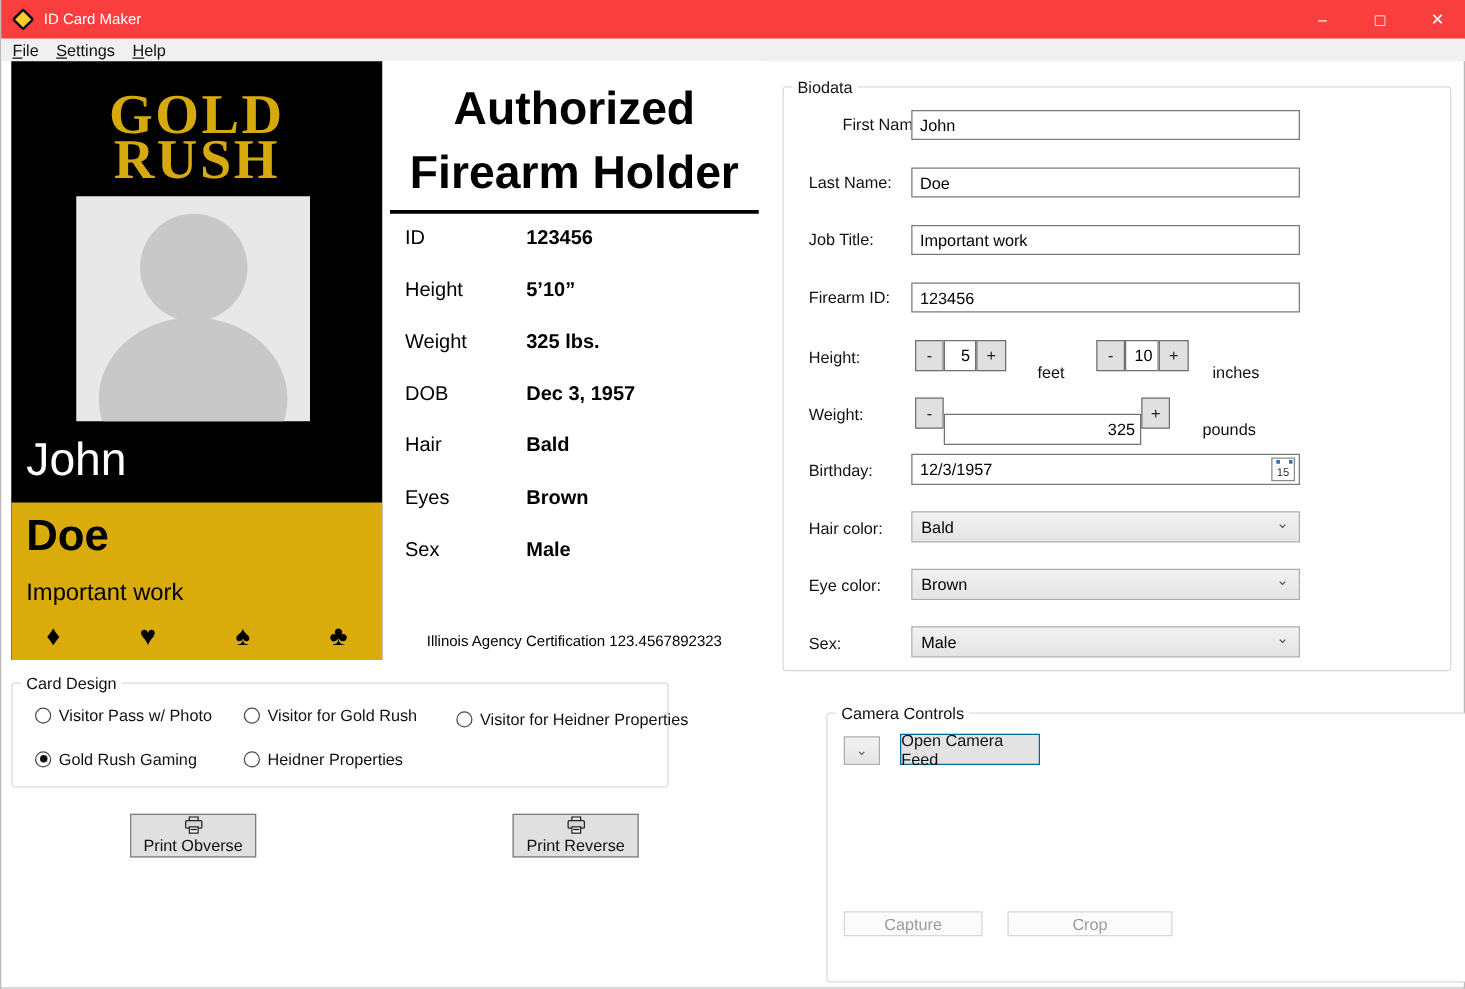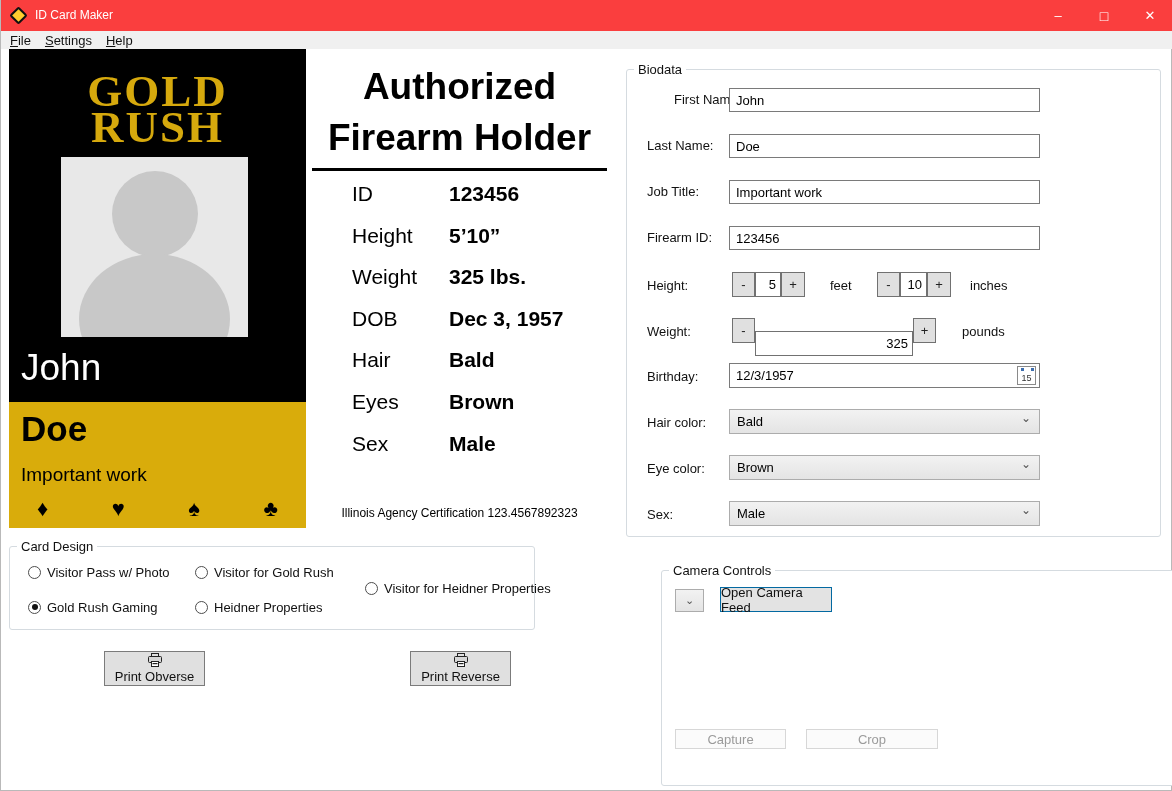--- a/index.html
+++ b/index.html
@@ -31,38 +31,38 @@
   .cf-first { position:absolute; left:12px; top:297px; color:#fff; font-size:37px; font-weight:400; line-height:44px; }
   .gold-block { position:absolute; left:0; top:353px; width:297px; height:126px; background:#D9AC0B; }
   .cf-last { position:absolute; left:12px; top:5px; color:#000; font-size:35px; font-weight:bold; line-height:44px; }
   .cf-job { position:absolute; left:12px; top:61px; color:#000; font-size:19px; line-height:24px; }
   .suits { position:absolute; left:0; top:94px; width:100%; display:flex; justify-content:space-between; padding:0 28px; font-size:22px; color:#000; line-height:26px; }
 
   
   .card-back { position:absolute; left:305px; top:49px; width:307px; height:479px; background:#fff; }
   .back-title { position:absolute; left:6px; top:12px; width:295px; text-align:center; font-size:37px; font-weight:bold; line-height:51px; color:#000; border-bottom:3px solid #000; padding-bottom:5px; }
   .back-rows { position:absolute; left:0; top:129px; width:100%; }
-  .brow { height:41.6px; position:relative; font-size:21px; color:#000;margin-left:28px; }
+  .brow { height:41.6px; position:relative; font-size:16px; color:#000; }
   .brow .blabel { position:absolute; left:18px; top:4px; font-weight:400; }
   .brow .bval { position:absolute; left:115px; top:4px; font-weight:bold; }
   .cert { position:absolute; left:0; top:457px; width:100%; text-align:center; font-size:12px; color:#000; }
 
   
   .groupbox { position:absolute; border:1px solid #D5DBE0; border-radius:3px; background:#fff; }
   .legend { position:absolute; top:-8px; left:7px; background:#fff; padding:0 4px; font-size:13px; color:#111; }
   .gb-biodata { left:625px; top:69px; width:535px; height:468px; }
   .gb-design { left:8px; top:546px; width:526px; height:84px; }
   .gb-camera { left:660px; top:570px; width:535px; height:216px; }
 
   
   .fld-label { position:absolute; left:20px; font-size:13px; color:#111; }
   .txt { position:absolute; left:102px; width:311px; height:24px; border:1px solid #7A7A7A; background:#fff; font-family:inherit; font-size:13px; padding:0 6px; color:#000; }
   .stp-btn { position:absolute; height:25px; background:#E0E0E0; border:1px solid #717171; font-size:13px; color:#222; display:flex; align-items:center; justify-content:center; }
   .stp-val { position:absolute; height:25px; border:1px solid #717171; background:#fff; font-family:inherit; font-size:13px; text-align:right; padding:0 4px; color:#000; }
-  .unit { position:absolute; font-size:13px; color:#111; }
+  .unit { position:absolute; font-size:13px; color:#111;margin-top:12px; }
   .dp-icon { position:absolute; width:19px; height:19px; border:1px solid #8A8A8A; background:#fff; font-size:9px; color:#333; text-align:center; line-height:22px; }
   .dp-icon .dots { position:absolute; top:1px; left:3px; width:13px; height:3px; background:linear-gradient(90deg,#3F6FAF 0 3px, transparent 3px 10px, #3F6FAF 10px 13px); }
   .combo { position:absolute; left:102px; width:311px; height:25px; border:1px solid #ACACAC; background:linear-gradient(#F2F2F2,#E4E4E4); font-size:13px; color:#000; display:flex; align-items:center; padding:0 24px 0 7px; }
   .combo .chev { position:absolute; right:8px; top:1px; font-size:12px; color:#555; }
 
   
   .radio-opt { position:absolute; height:16px; display:flex; align-items:center; }
   .radio { width:13px; height:13px; border:1px solid #4d4d4d; border-radius:50%; background:#fff; position:relative; flex:0 0 13px; }
   .radio.checked::after { content:""; position:absolute; left:2.5px; top:2.5px; width:6px; height:6px; border-radius:50%; background:#111; }
   .radio-lbl { margin-left:6px; font-size:13px; color:#111; white-space:nowrap; }
@@ -211,21 +211,21 @@
   <div class="groupbox gb-design">
     <span class="legend">Card Design</span>
     <div class="radio-opt" style="left:18px; top:17px;">
       <span class="radio"></span>
       <span class="radio-lbl">Visitor Pass w/ Photo</span>
     </div>
     <div class="radio-opt" style="left:185px; top:17px;">
       <span class="radio"></span>
       <span class="radio-lbl">Visitor for Gold Rush</span>
     </div>
-    <div class="radio-opt" style="left:355px; top:33px;justify-content:center;">
+    <div class="radio-opt" style="left:355px; top:20px;justify-content:center;">
       <span class="radio"></span>
       <span class="radio-lbl">Visitor for Heidner Properties</span>
     </div>
     <div class="radio-opt" style="left:18px; top:52px;">
       <span class="radio checked"></span>
       <span class="radio-lbl">Gold Rush Gaming</span>
     </div>
     <div class="radio-opt" style="left:185px; top:52px;">
       <span class="radio"></span>
       <span class="radio-lbl">Heidner Properties</span>

